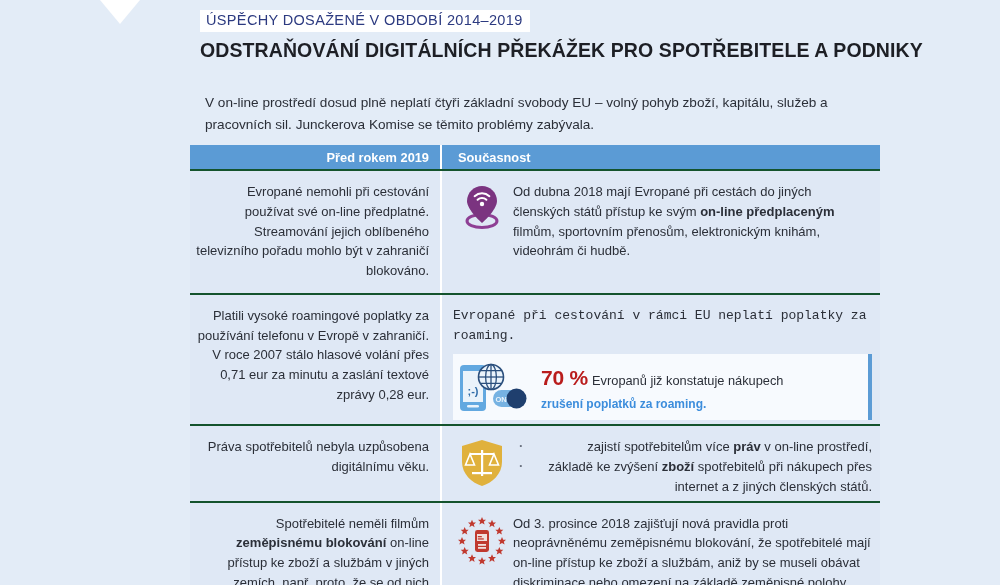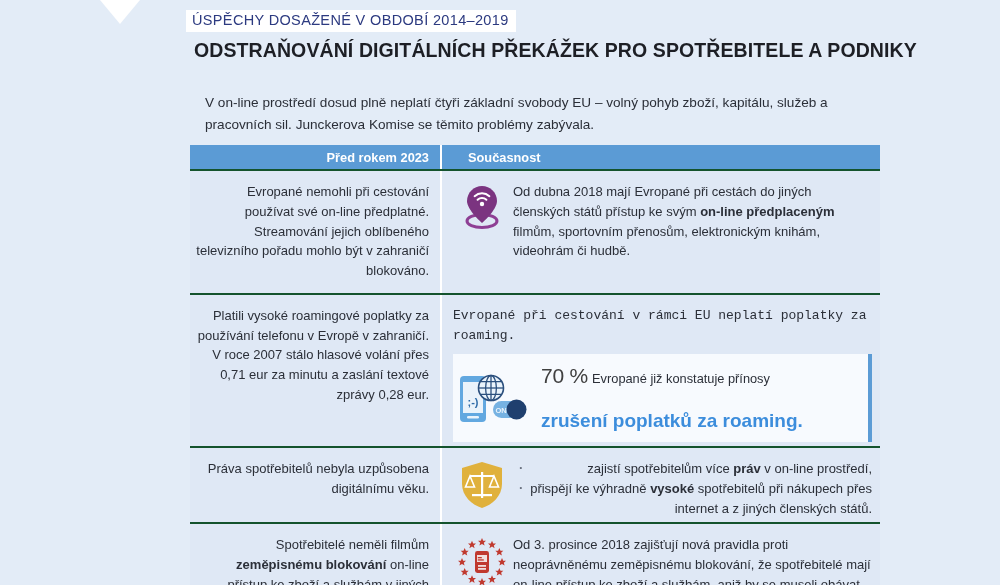--- a/index.html
+++ b/index.html
@@ -25,42 +25,41 @@
     height: 0;
     border-left: 20px solid transparent;
     border-right: 20px solid transparent;
     border-top: 24px solid #ffffff;
   }
 
   
   .header {
     position: absolute;
     top: 10px;
-    left: 186px;
+    left: 200px;
     right: 100px;
   }
   .eyebrow {
     display: inline-block;
     background: #ffffff;
     color: #2c3a80;
     font-size: 14.5px;
     letter-spacing: 0.35px;
     padding: 2px 7px 3px 6px;
     line-height: 1.15;
     white-space: nowrap;
   }
   .main-title {
     margin-top: 7px;
     font-size: 19.5px;
     font-weight: bold;
     color: #1d1f25;
     letter-spacing: 0.1px;
     line-height: 1.2;
     white-space: nowrap;
-    margin-left: 8px;
   }
 
   
   .intro {
     position: absolute;
     top: 92px;
     left: 205px;
     width: 680px;
     font-size: 13.6px;
     line-height: 1.62;
@@ -89,21 +88,21 @@
     font-size: 12.8px;
     font-weight: bold;
   }
   .th-divider {
     width: 2px;
     align-self: stretch;
     background: #ffffff;
   }
   .th-right {
     flex: 1;
-    padding-left: 26px;
+    padding-left: 16px;
     box-sizing: border-box;
     color: #ffffff;
     font-size: 12.8px;
     font-weight: bold;
   }
 
   .row {
     display: flex;
     border-top: 2px solid #14532d;
     background: #dfe8f5;
@@ -152,36 +151,36 @@
     background: #f7fafe;
     border-right: 4px solid #5b9bd5;
     display: flex;
     align-items: center;
     gap: 10px;
     padding: 6px 10px 6px 4px;
     min-height: 54px;
   }
   .stat-text { flex: 1; }
   .stat-num {
-    color: #404040;
+    color: #b91c1c;
     font-size: 21px;
-    font-weight: normal;
+    font-weight: bold;
     letter-spacing: -0.2px;
     margin-right: 4px;
   }
   .stat-after {
     font-size: 12.8px;
     color: #2b2f38;
   }
   .stat-sub {
     display: block;
-    margin-top: 15px;
+    margin-top: 1px;
     color: #3c8ddc;
     font-weight: bold;
-    font-size: 19px;
+    font-size: 12px;
   }
 
   .bullets { margin: 0; padding: 0; list-style: none; }
   .bullets li {
     position: relative;
     padding-left: 9px;
     margin-left: 6px;
     text-align: right;
   }
   .bullets li::before {
@@ -201,21 +200,21 @@
 <div class="header">
   <div class="eyebrow">ÚSPĚCHY DOSAŽENÉ V OBDOBÍ 2014–2019</div>
   <div class="main-title">ODSTRAŇOVÁNÍ DIGITÁLNÍCH PŘEKÁŽEK PRO SPOTŘEBITELE A PODNIKY</div>
 </div>
 
 <div class="intro">V on-line prostředí dosud plně neplatí čtyři základní svobody EU – volný pohyb zboží, kapitálu, služeb a pracovních sil. Junckerova Komise se těmito problémy zabývala.</div>
 
 <div class="table">
 
   <div class="thead">
-    <div class="th-left">Před rokem 2023</div>
+    <div class="th-left">Před rokem 2019</div>
     <div class="th-divider"></div>
     <div class="th-right">Současnost</div>
   </div>
 
   <div class="row">
     <div class="cell-left">Evropané nemohli při cestování používat své on-line předplatné. Streamování jejich oblíbeného televizního pořadu mohlo být v zahraničí blokováno.</div>
     <div class="v-divider"></div>
     <div class="cell-right">
       <div class="icon-slot">
         <svg width="42" height="47" viewBox="0 0 42 47" aria-hidden="true">
@@ -248,21 +247,21 @@
             <ellipse cx="34" cy="15" rx="5.4" ry="12.5" fill="none" stroke="#2b4f7d" stroke-width="1.3"></ellipse>
             <line x1="21.5" y1="15" x2="46.5" y2="15" stroke="#2b4f7d" stroke-width="1.3"></line>
             <line x1="34" y1="2.5" x2="34" y2="27.5" stroke="#2b4f7d" stroke-width="1.3"></line>
             <path d="M23.6 8.6 h20.8 M23.6 21.4 h20.8" stroke="#2b4f7d" stroke-width="1.1" fill="none"></path>
             <rect x="36" y="28" width="32" height="17" rx="8.5" fill="#76b2e2"></rect>
             <circle cx="59.5" cy="36.5" r="10" fill="#1f3f6e"></circle>
             <text x="44" y="40" font-family="'Liberation Sans',sans-serif" font-size="7.5" font-weight="bold" fill="#eaf3fb" text-anchor="middle">ON</text>
           </svg>
         </div>
         <div class="stat-text">
-          <span class="stat-num">70 %</span><span class="stat-after">Evropané již konstatuje přínosy</span>
+          <span class="stat-num">70 %</span><span class="stat-after">Evropanů již konstatuje nákupech</span>
           <span class="stat-sub">zrušení poplatků za roaming.</span>
         </div>
       </div>
     </div>
   </div>
 
   <div class="row">
     <div class="cell-left">Práva spotřebitelů nebyla uzpůsobena digitálnímu věku.</div>
     <div class="v-divider"></div>
     <div class="cell-right">
@@ -272,21 +271,21 @@
           <rect x="22" y="12" width="2.2" height="26" fill="#ffffff"></rect>
           <rect x="13" y="34" width="20" height="2.2" fill="#ffffff"></rect>
           <rect x="11" y="15" width="24" height="2" fill="#ffffff"></rect>
           <path d="M11 16 L6.5 27 h9 Z" fill="none" stroke="#ffffff" stroke-width="1.6"></path>
           <path d="M35 16 L30.5 27 h9 Z" fill="none" stroke="#ffffff" stroke-width="1.6"></path>
         </svg>
       </div>
       <div class="cell-right-body">
         <ul class="bullets">
           <li><span>zajistí spotřebitelům více </span><b>práv</b><span> v on-line prostředí,</span></li>
-          <li><span>přispějí ke výhradně </span><b>vysoké</b><span> spotřebitelů při nákupech přes internet a z jiných členských států.</span></li>
+          <li><span>základě ke zvýšení </span><b>zboží</b><span> spotřebitelů při nákupech přes internet a z jiných členských států.</span></li>
         </ul>
       </div>
     </div>
   </div>
 
   <div class="row">
     <div class="cell-left"><span>Spotřebitelé neměli filmům </span><b>zeměpisnému blokování</b><span> on-line přístup ke zboží a službám v jiných zemích, např. proto, že se od nich vyžadovala výhradně platba debetní nebo kreditní kartou z určité země.</span></div>
     <div class="v-divider"></div>
     <div class="cell-right">
       <div class="icon-slot">

